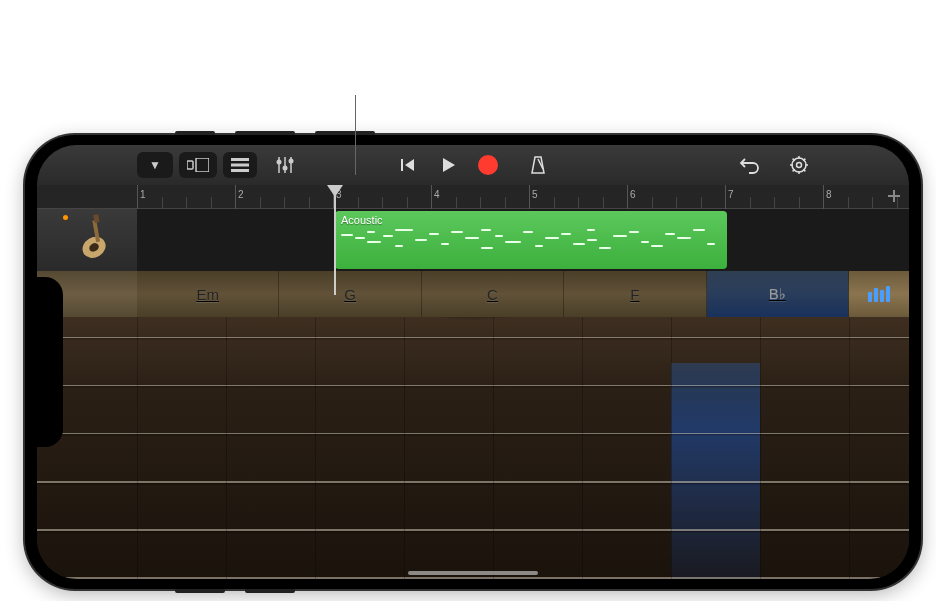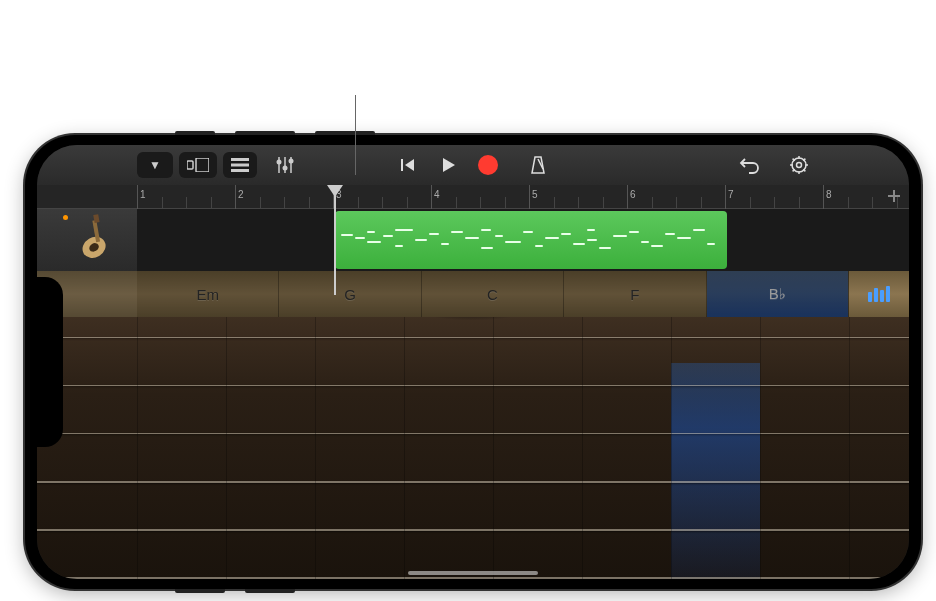--- a/index.html
+++ b/index.html
@@ -226,20 +226,21 @@
       position: absolute;
       height: 2px;
       background: #e8ffe8;
       border-radius: 1px;
     }
     .instrument-area {
       position: relative;
       height: calc(100% - 126px);
       background: linear-gradient(180deg, #4a3828 0%, #2a1f15 40%, #1a130c 100%);
       overflow: hidden;
+      text-decoration: underline;
     }
     .soundhole {
       position: absolute;
       top: -30px;
       left: 50%;
       transform: translateX(-50%);
       width: 200px;
       height: 80px;
       background: radial-gradient(ellipse at center, #000 0%, #000 50%, transparent 70%);
       opacity: 0.6;
@@ -497,20 +498,21 @@
           <svg width="44" height="44" viewBox="0 0 44 44">
               <ellipse cx="16" cy="30" rx="12" ry="10" fill="#c9a66b"></ellipse>
               <ellipse cx="16" cy="30" rx="5" ry="4" fill="#3a2a18"></ellipse>
               <rect x="24" y="6" width="4" height="22" fill="#8b6a3b" transform="rotate(20 26 17)"></rect>
               <rect x="30" y="2" width="5" height="8" fill="#6b4a2b" transform="rotate(20 32 6)"></rect>
             </svg>
         </div>
       </div>
       <div class="track-timeline">
         <div class="region" style="left:198px; width:392px;">
+          <div class="region-label">Acoustic</div>
           <div class="midi-notes" id="midi-notes">
               <div class="midi-note" style="left: 0px; top: 5px; width: 12px;"></div>
               <div class="midi-note" style="left: 14px; top: 8px; width: 10px;"></div>
               <div class="midi-note" style="left: 26px; top: 2px; width: 8px;"></div>
               <div class="midi-note" style="left: 26px; top: 12px; width: 14px;"></div>
               <div class="midi-note" style="left: 42px; top: 6px; width: 10px;"></div>
               <div class="midi-note" style="left: 54px; top: 0px; width: 18px;"></div>
               <div class="midi-note" style="left: 54px; top: 16px; width: 8px;"></div>
               <div class="midi-note" style="left: 74px; top: 10px; width: 12px;"></div>
               <div class="midi-note" style="left: 88px; top: 4px; width: 10px;"></div>

